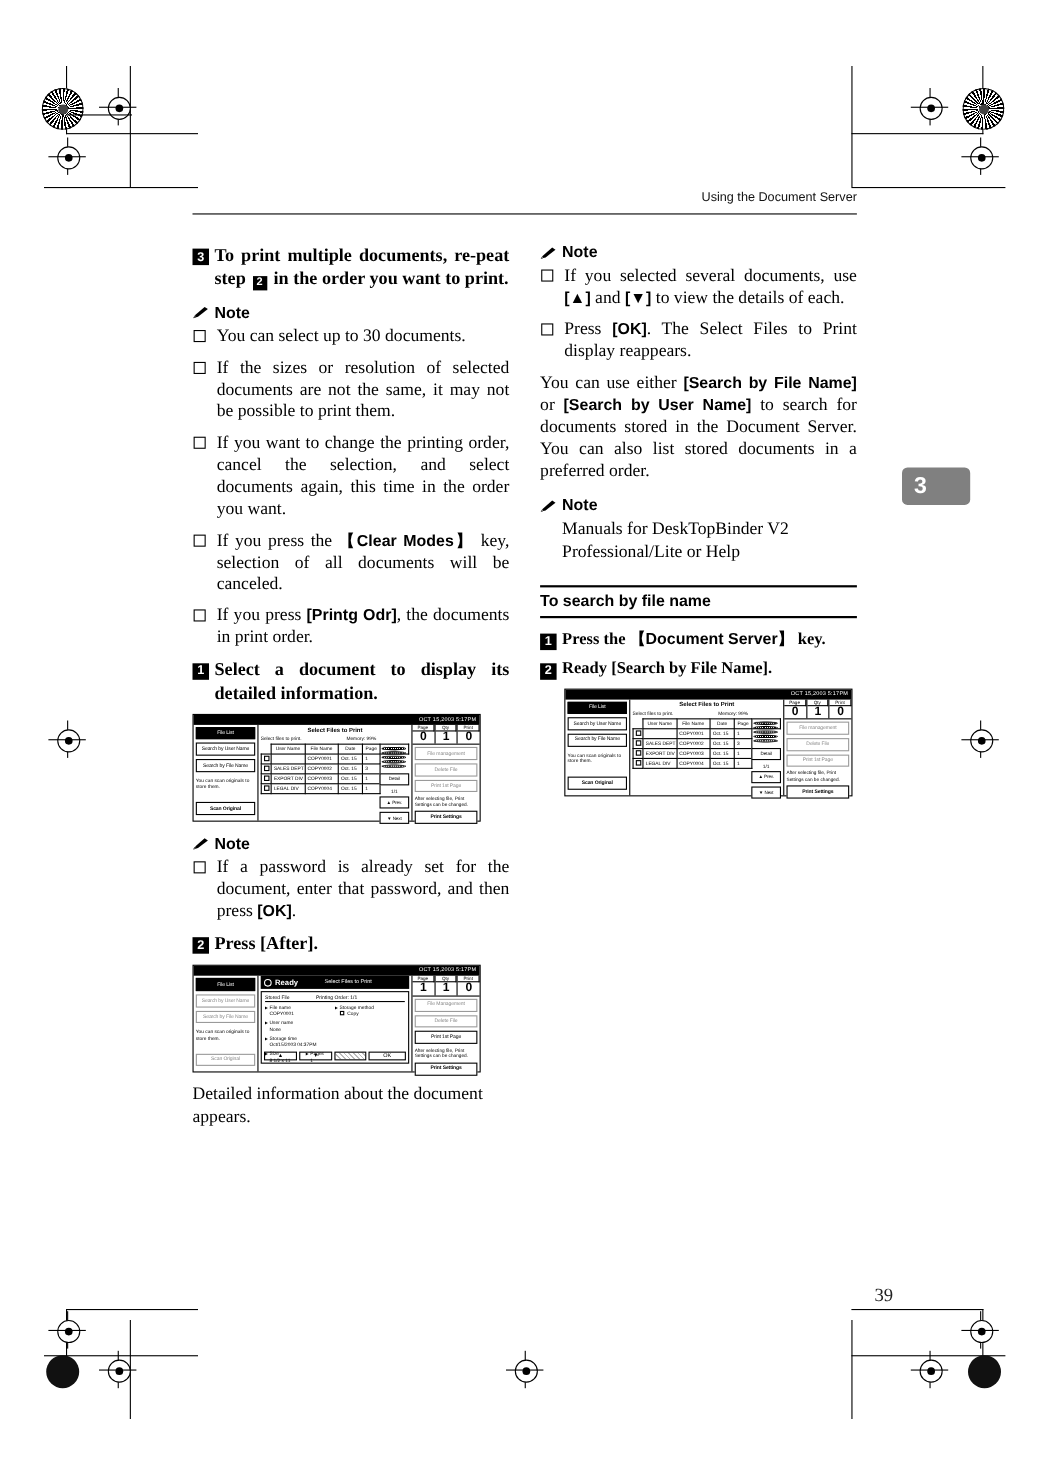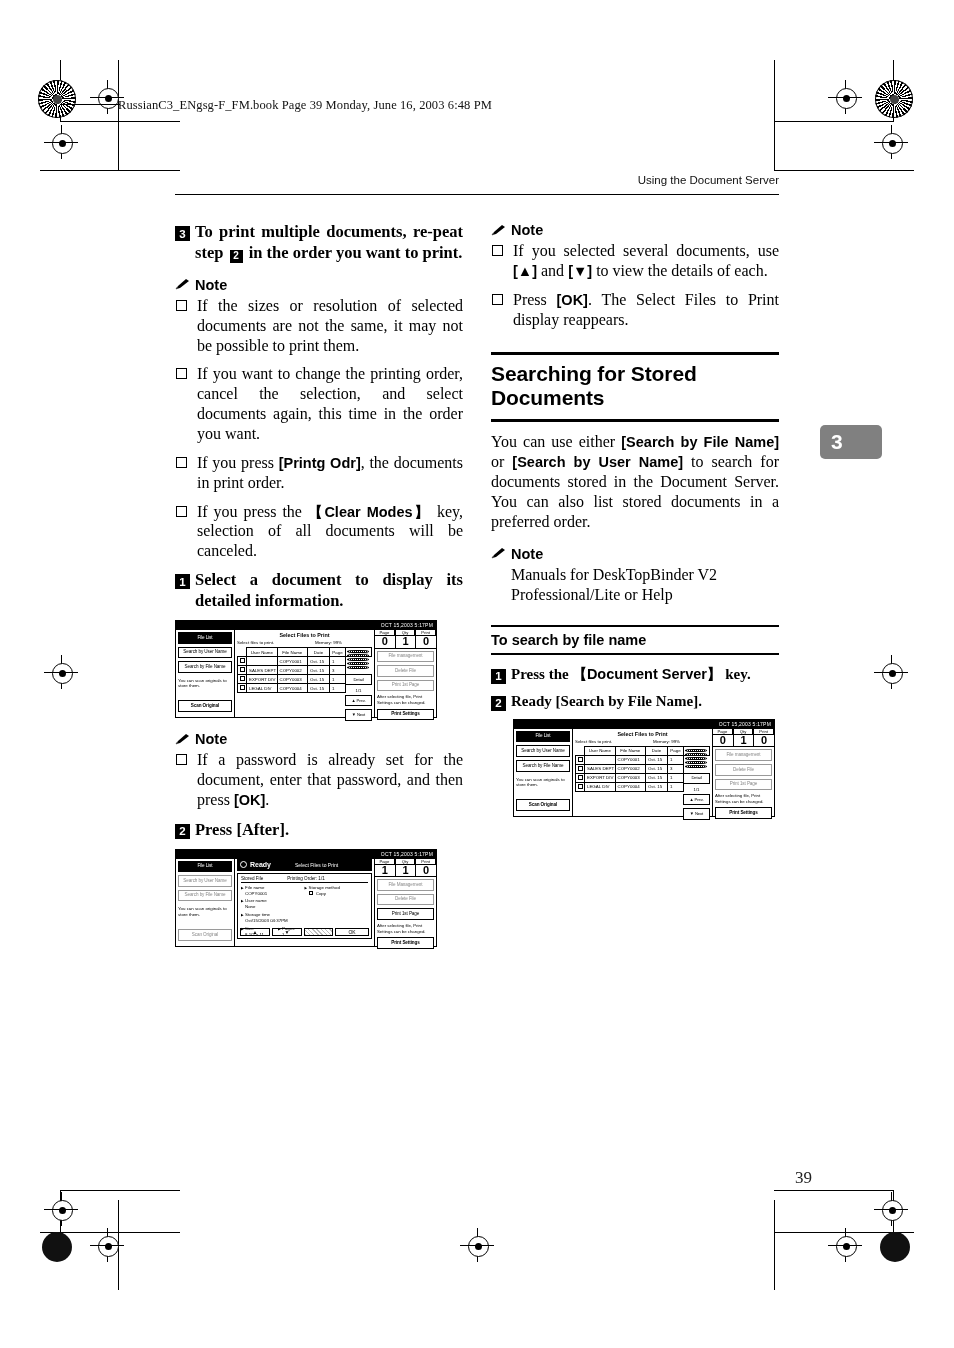--- a/index.html
+++ b/index.html
@@ -269,21 +269,20 @@
     </div>
   <div class="blackdot" style="left:880px;top:1232px;"></div>
   <div class="regmark" style="left:828px;top:1228px;">
       <div class="ring"></div>
     </div>
   <div class="regmark" style="left:460px;top:1228px;">
       <div class="ring"></div>
     </div>
 
   <div class="bookrule"></div>
-  <div class="bookline">RussianC3_ENgsg-F_FM.book  Page 39  Monday, June 16, 2003  6:48 PM</div>
 
   <div class="runhead">Using the Document Server</div>
   <div class="headrule"></div>
 
   <div class="chaptab">
     <span>3</span>
   </div>
 
   <div class="col col-left">
 
@@ -300,30 +299,31 @@
       <span class="glyph">
         <svg width="15" height="13" viewBox="0 0 15 13">
             <path d="M1 11 L3 8 L11 1 L14 3 L5 10 Z" fill="#000"></path>
             <path d="M1 11 L3 10.2 L2.2 9 Z" fill="#fff" stroke="#000" stroke-width=".5"></path>
           </svg>
       </span>
       <span class="lbl">Note</span>
     </div>
 
     <ul class="notelist">
+      <li>You can select up to 30 documents.</li>
       <li>If the sizes or resolution of selected documents are not the same, it may not be possible to print them.</li>
       <li>If you want to change the printing order, cancel the selection, and select documents again, this time in the order you want.</li>
-      <li>
-        <span>If you press</span>
-        <b class="kb">[Printg Odr]</b><span>, the documents in print order.</span>
-      </li>
       <li>
         <span>If you press the</span>
         <b class="kbw">【Clear Modes】</b>
         <span>key, selection of all documents will be canceled.</span>
+      </li>
+      <li>
+        <span>If you press</span>
+        <b class="kb">[Printg Odr]</b><span>, the documents in print order.</span>
       </li>
     </ul>
 
 
     <div class="step">
       <div class="stepnum">1</div>
       <div class="steptext">Select a document to display its detailed information.</div>
     </div>
 
     <div class="lcdwrap">
@@ -540,20 +540,21 @@
               <div class="btn dim">Delete File</div>
               <div class="btn">Print 1st Page</div>
               <div class="note">After selecting file, Print Settings can be changed.</div>
               <div class="btn big">Print Settings</div>
             </div>
           </div>
         </div>
       </div>
     </div>
 
+    <div class="caption">Detailed information about the document appears.</div>
   </div>
 
   <div class="col col-right">
 
     <div class="noteh" style="margin-top:0">
       <span class="glyph">
         <svg width="15" height="13" viewBox="0 0 15 13">
             <path d="M1 11 L3 8 L11 1 L14 3 L5 10 Z" fill="#000"></path>
             <path d="M1 11 L3 10.2 L2.2 9 Z" fill="#fff" stroke="#000" stroke-width=".5"></path>
           </svg>
@@ -568,25 +569,20 @@
         <span>and</span>
         <b class="kb">[▼]</b>
         <span>to view the details of each.</span>
       </li>
       <li>
         <span>Press</span>
         <b class="kb">[OK]</b><span>. The Select Files to Print display reappears.</span>
       </li>
     </ul>
 
-    <div class="sect">
-      <div class="topbar"></div>
-      <div class="t">Searching for Stored Documents</div>
-      <div class="botbar"></div>
-    </div>
 
     <div class="body">
       <span>You can use either</span>
       <b class="kb">[Search by File Name]</b>
       <span>or</span>
       <b class="kb">[Search by User Name]</b>
       <span>to search for documents stored in the Document Server. You can also list stored documents in a preferred order.</span>
     </div>
 
     <div class="noteh">

